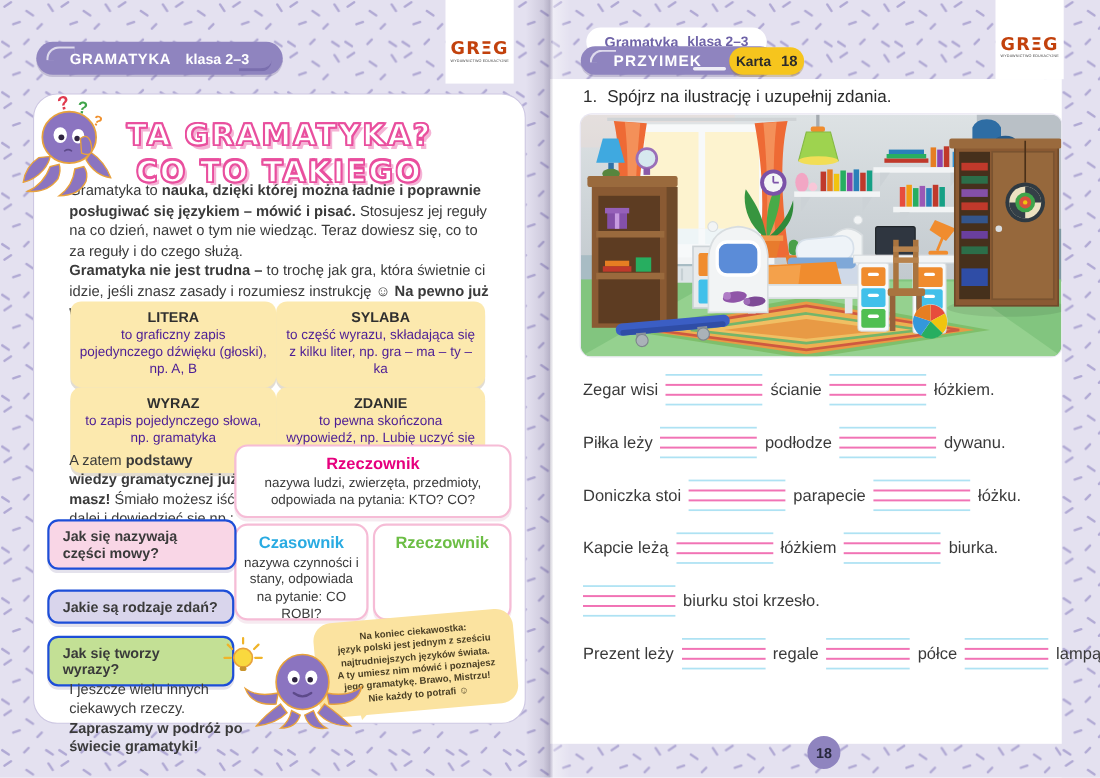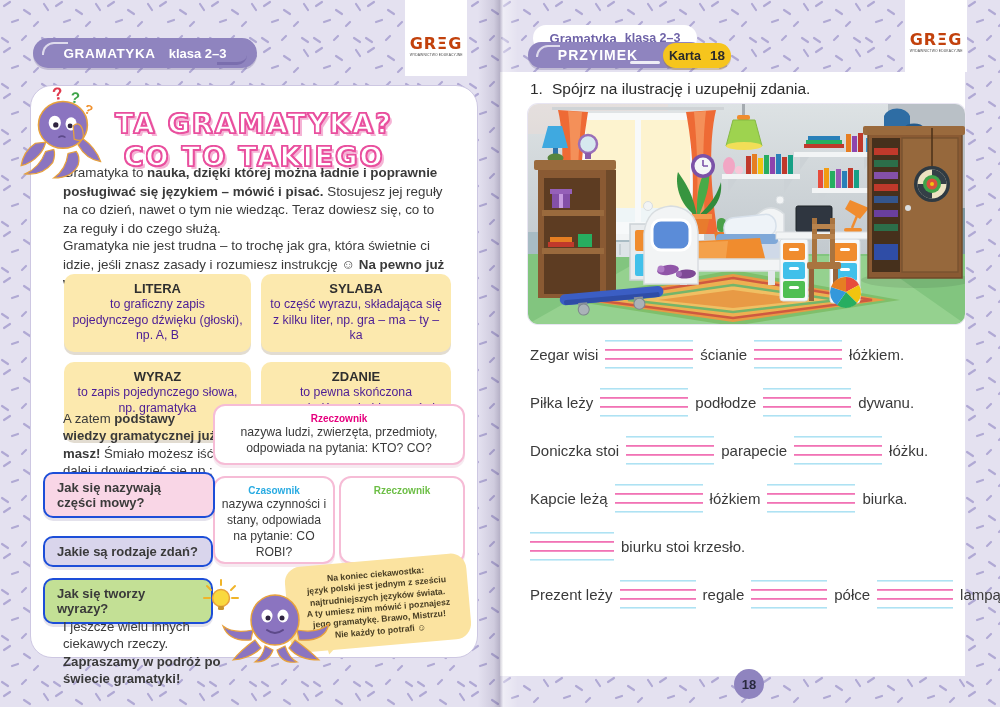--- a/index.html
+++ b/index.html
@@ -27,29 +27,29 @@
   .badge-grade { font-weight:700; font-size:13px; }
 
   
   .card { position:absolute; left:30px; top:85px; width:448px; height:573px; background:#fff; border:1.5px solid #cdc7e2; border-radius:22px; z-index:2; }
   .big-title { position:absolute; left:0; top:22px; width:100%; text-align:center; font-family:"DejaVu Sans", sans-serif;
     font-weight:800; font-size:27px; line-height:1.22; letter-spacing:2px; color:#fff;
     -webkit-text-stroke:1.5px #e94f9e;
     text-shadow:1px 1px 0 #e94f9e, -1px -1px 0 #e94f9e, 1px -1px 0 #e94f9e, -1px 1px 0 #e94f9e, 3px 3px 0 #f5b3d5; }
   .para { position:absolute; left:32px; width:388px; font-size:13.4px; line-height:1.38; color:#3a3a3a; }
   #p1 { top:78px; } #p2 { top:151px; }
-  .defs { position:absolute; left:33px; top:188px; width:387px; display:grid; grid-template-columns:187px 190px; gap:10px; }
+  .defs { position:absolute; left:33px; top:188px; width:387px; display:grid; grid-template-columns:187px 190px; }
   .defbox { background:#fce9ae; border-radius:10px; padding:7px 8px 8px; text-align:center; box-shadow:0 3px 0 rgba(150,130,90,.28); }
   .def-title { font-weight:800; font-size:13px; color:#2f2f2f; margin-bottom:1px; }
   .def-text { font-size:12.3px; line-height:1.28; color:#4c1d95; }
   .lower { position:absolute; left:0; top:322px; width:448px; height:251px; }
   .transition { position:absolute; left:32px; top:2px; width:154px; font-size:13.2px; line-height:1.32; color:#3a3a3a; }
   .pos { position:absolute; background:#fff; border:2.5px solid #f6bcd6; border-radius:12px; text-align:center; padding:6px;
     font-size:12.2px; line-height:1.3; color:#3a3a3a; box-shadow:0 3px 0 rgba(210,150,180,.2); }
-  .pos-h { font-weight:800; font-size:10px; }
+  .pos-h { font-weight:800; font-size:15px; }
   #pos-rz { left:182px; top:-4px; width:252px; }
   #pos-cz { left:182px; top:68px; width:122px; height:88px; }
   #pos-pm { left:308px; top:68px; width:126px; height:88px; }
   .h-rz { color:#e6007e; } .h-cz { color:#29abe2; } .h-pm { color:#6cbe45; }
   .q { position:absolute; border-radius:10px; padding:6px 12px; font-weight:700; font-size:13px; color:#3a3a3a;
     box-shadow:0 3px 0 rgba(120,110,160,.2); border:2px solid #1d4ed8; }
   #q1 { left:12px; top:64px; width:172px; background:#f9d6e6; }
   #q2 { left:12px; top:128px; width:170px; background:#d9d5ec; }
   #q3 { left:12px; top:170px; width:170px; background:#c3e095; }
   .outro { position:absolute; left:32px; top:210px; width:175px; font-size:13.2px; line-height:1.32; color:#3a3a3a; }
@@ -142,21 +142,21 @@
         <path d="M43,56 Q46,54 49,56" stroke="#5d4a8a" stroke-width="1.5" fill="none" stroke-linecap="round"></path>
         <path d="M58,58 Q70,63 66,48 Q63,40 57,45 Z" fill="#8b74c0" stroke="#e8a23c" stroke-width="1.2"></path>
       </svg>
 
       <div class="big-title">
         <div>TA GRAMATYKA?</div>
         <div>CO TO TAKIEGO</div>
       </div>
 
       <p class="para" id="p1"><span>Gramatyka to </span><span style="font-weight: 700;">nauka, dzięki której można ładnie i poprawnie posługiwać się językiem – mówić i pisać.</span><span> Stosujesz jej reguły na co dzień, nawet o tym nie wiedząc. Teraz dowiesz się, co to za reguły i do czego służą.</span></p>
-      <p class="para" id="p2"><span style="font-weight: 400;">Gramatyka nie jest trudna –</span><span> to trochę jak gra, która świetnie ci idzie, jeśli znasz zasady i rozumiesz instrukcję ☺ </span><span style="font-weight: 700;">Na pewno już wiesz, co to jest:</span></p>
+      <p class="para" id="p2"><span style="font-weight: 700;">Gramatyka nie jest trudna –</span><span> to trochę jak gra, która świetnie ci idzie, jeśli znasz zasady i rozumiesz instrukcję ☺ </span><span style="font-weight: 700;">Na pewno już wiesz, co to jest:</span></p>
 
       <div class="defs">
         <div class="defbox">
           <div class="def-title">LITERA</div>
           <div class="def-text">to graficzny zapis pojedynczego dźwięku (głoski), np. A, B</div>
         </div>
         <div class="defbox">
           <div class="def-title">SYLABA</div>
           <div class="def-text">to część wyrazu, składająca się z kilku liter, np. gra – ma – ty – ka</div>
         </div>

